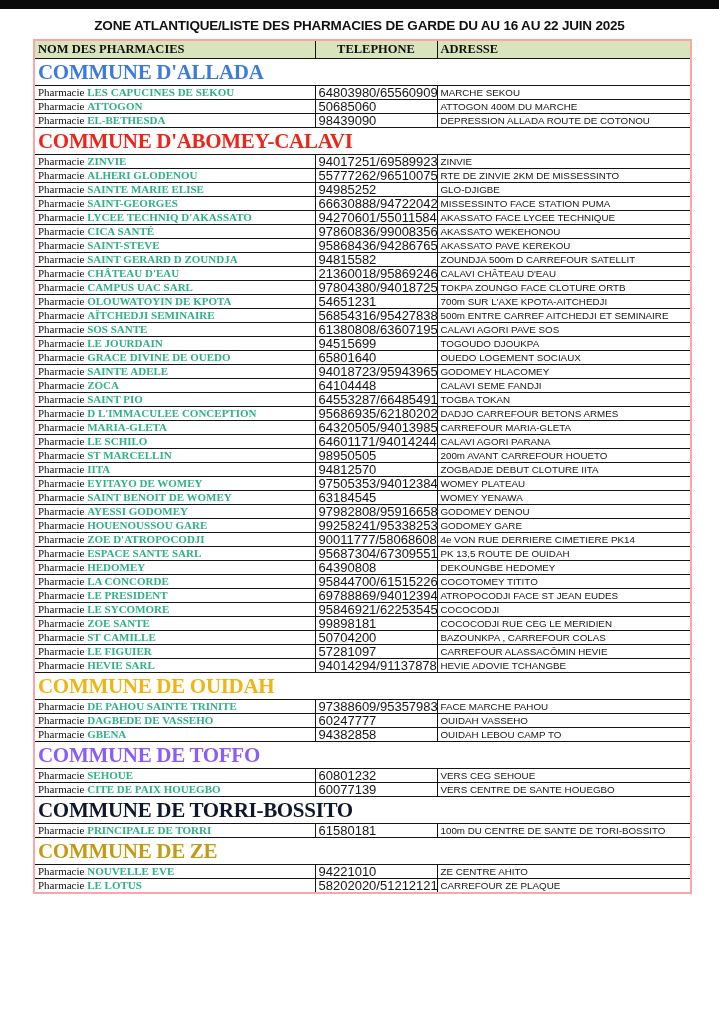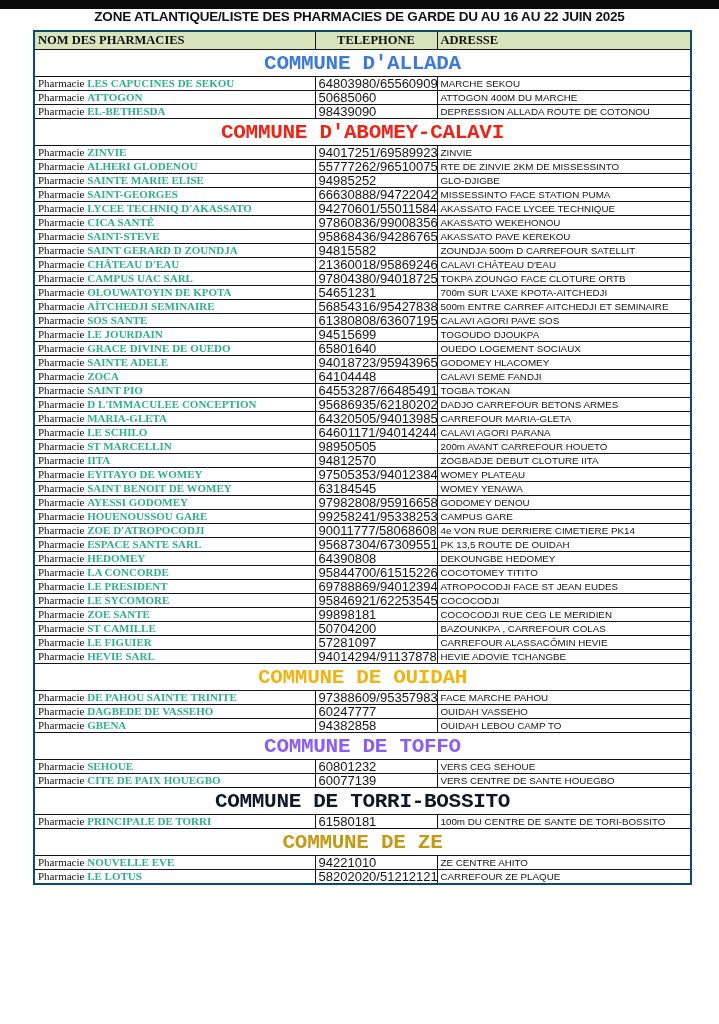--- a/index.html
+++ b/index.html
@@ -8,34 +8,35 @@
     background:#ffffff;
     font-family:"Liberation Sans", sans-serif;
     overflow:hidden;
     position:relative;
   }
   .topbar{
     position:absolute;top:0;left:0;width:719px;height:9px;background:#0a0a0a;
   }
   .title{
     margin-top:9px;
+    padding-top:9px;
     width:719px;
     text-align:center;
     font-family:"Liberation Sans", sans-serif;
     font-weight:bold;
     font-size:13.5px;
     letter-spacing:-0.2px;
     color:#111111;
   }
   table.pharm{
     border-collapse:collapse;
     table-layout:fixed;
     width:657px;
     margin:6px 12px 0 33px;
-    border:2px solid #0c4a6e;
+    border:2px solid #fca5a5;
     padding-left:38px;
   }
   col.w-name{width:281px;}
   col.w-phone{width:122px;}
   col.w-addr{width:254px;}
   th,td{
     border:1px solid #141414;
     padding:0 3px;
     overflow:hidden;
     white-space:nowrap;
@@ -46,22 +47,21 @@
     height:17px;
     font-family:"Liberation Serif", serif;
     font-size:12.5px;
     font-weight:bold;
     color:#111111;
     text-align:left;
   }
   thead th.c-phone{text-align:center;}
   tr.section td{
     height:26px;
-    text-align:center;
-    font-family:Liberation Mono, monospace;
+    font-family:Liberation Serif, serif;
     font-weight:bold;
     font-size:21px;
     letter-spacing:-0.3px;
     background:#ffffff;
   }
   tr.data td{height:13px;line-height:13px;}
   td.c-name{
     font-family:"Liberation Serif", serif;
     font-size:11px;
     color:#111111;
@@ -249,21 +249,21 @@
         <td class="c-addr">WOMEY YENAWA</td>
       </tr>
       <tr class="data">
         <td class="c-name"><span class="prefix">Pharmacie </span><span class="pname">AYESSI GODOMEY</span></td>
         <td class="c-phone">97982808/95916658</td>
         <td class="c-addr">GODOMEY DENOU</td>
       </tr>
       <tr class="data">
         <td class="c-name"><span class="prefix">Pharmacie </span><span class="pname">HOUENOUSSOU GARE</span></td>
         <td class="c-phone">99258241/95338253</td>
-        <td class="c-addr">CAMPUS GARE</td>
+        <td class="c-addr">GODOMEY GARE</td>
       </tr>
       <tr class="data">
         <td class="c-name"><span class="prefix">Pharmacie </span><span class="pname">ZOE D'ATROPOCODJI</span></td>
         <td class="c-phone">90011777/58068608</td>
         <td class="c-addr">4e VON RUE DERRIERE CIMETIERE PK14</td>
       </tr>
       <tr class="data">
         <td class="c-name"><span class="prefix">Pharmacie </span><span class="pname">ESPACE SANTE SARL</span></td>
         <td class="c-phone">95687304/67309551</td>
         <td class="c-addr">PK 13,5 ROUTE DE OUIDAH</td>

